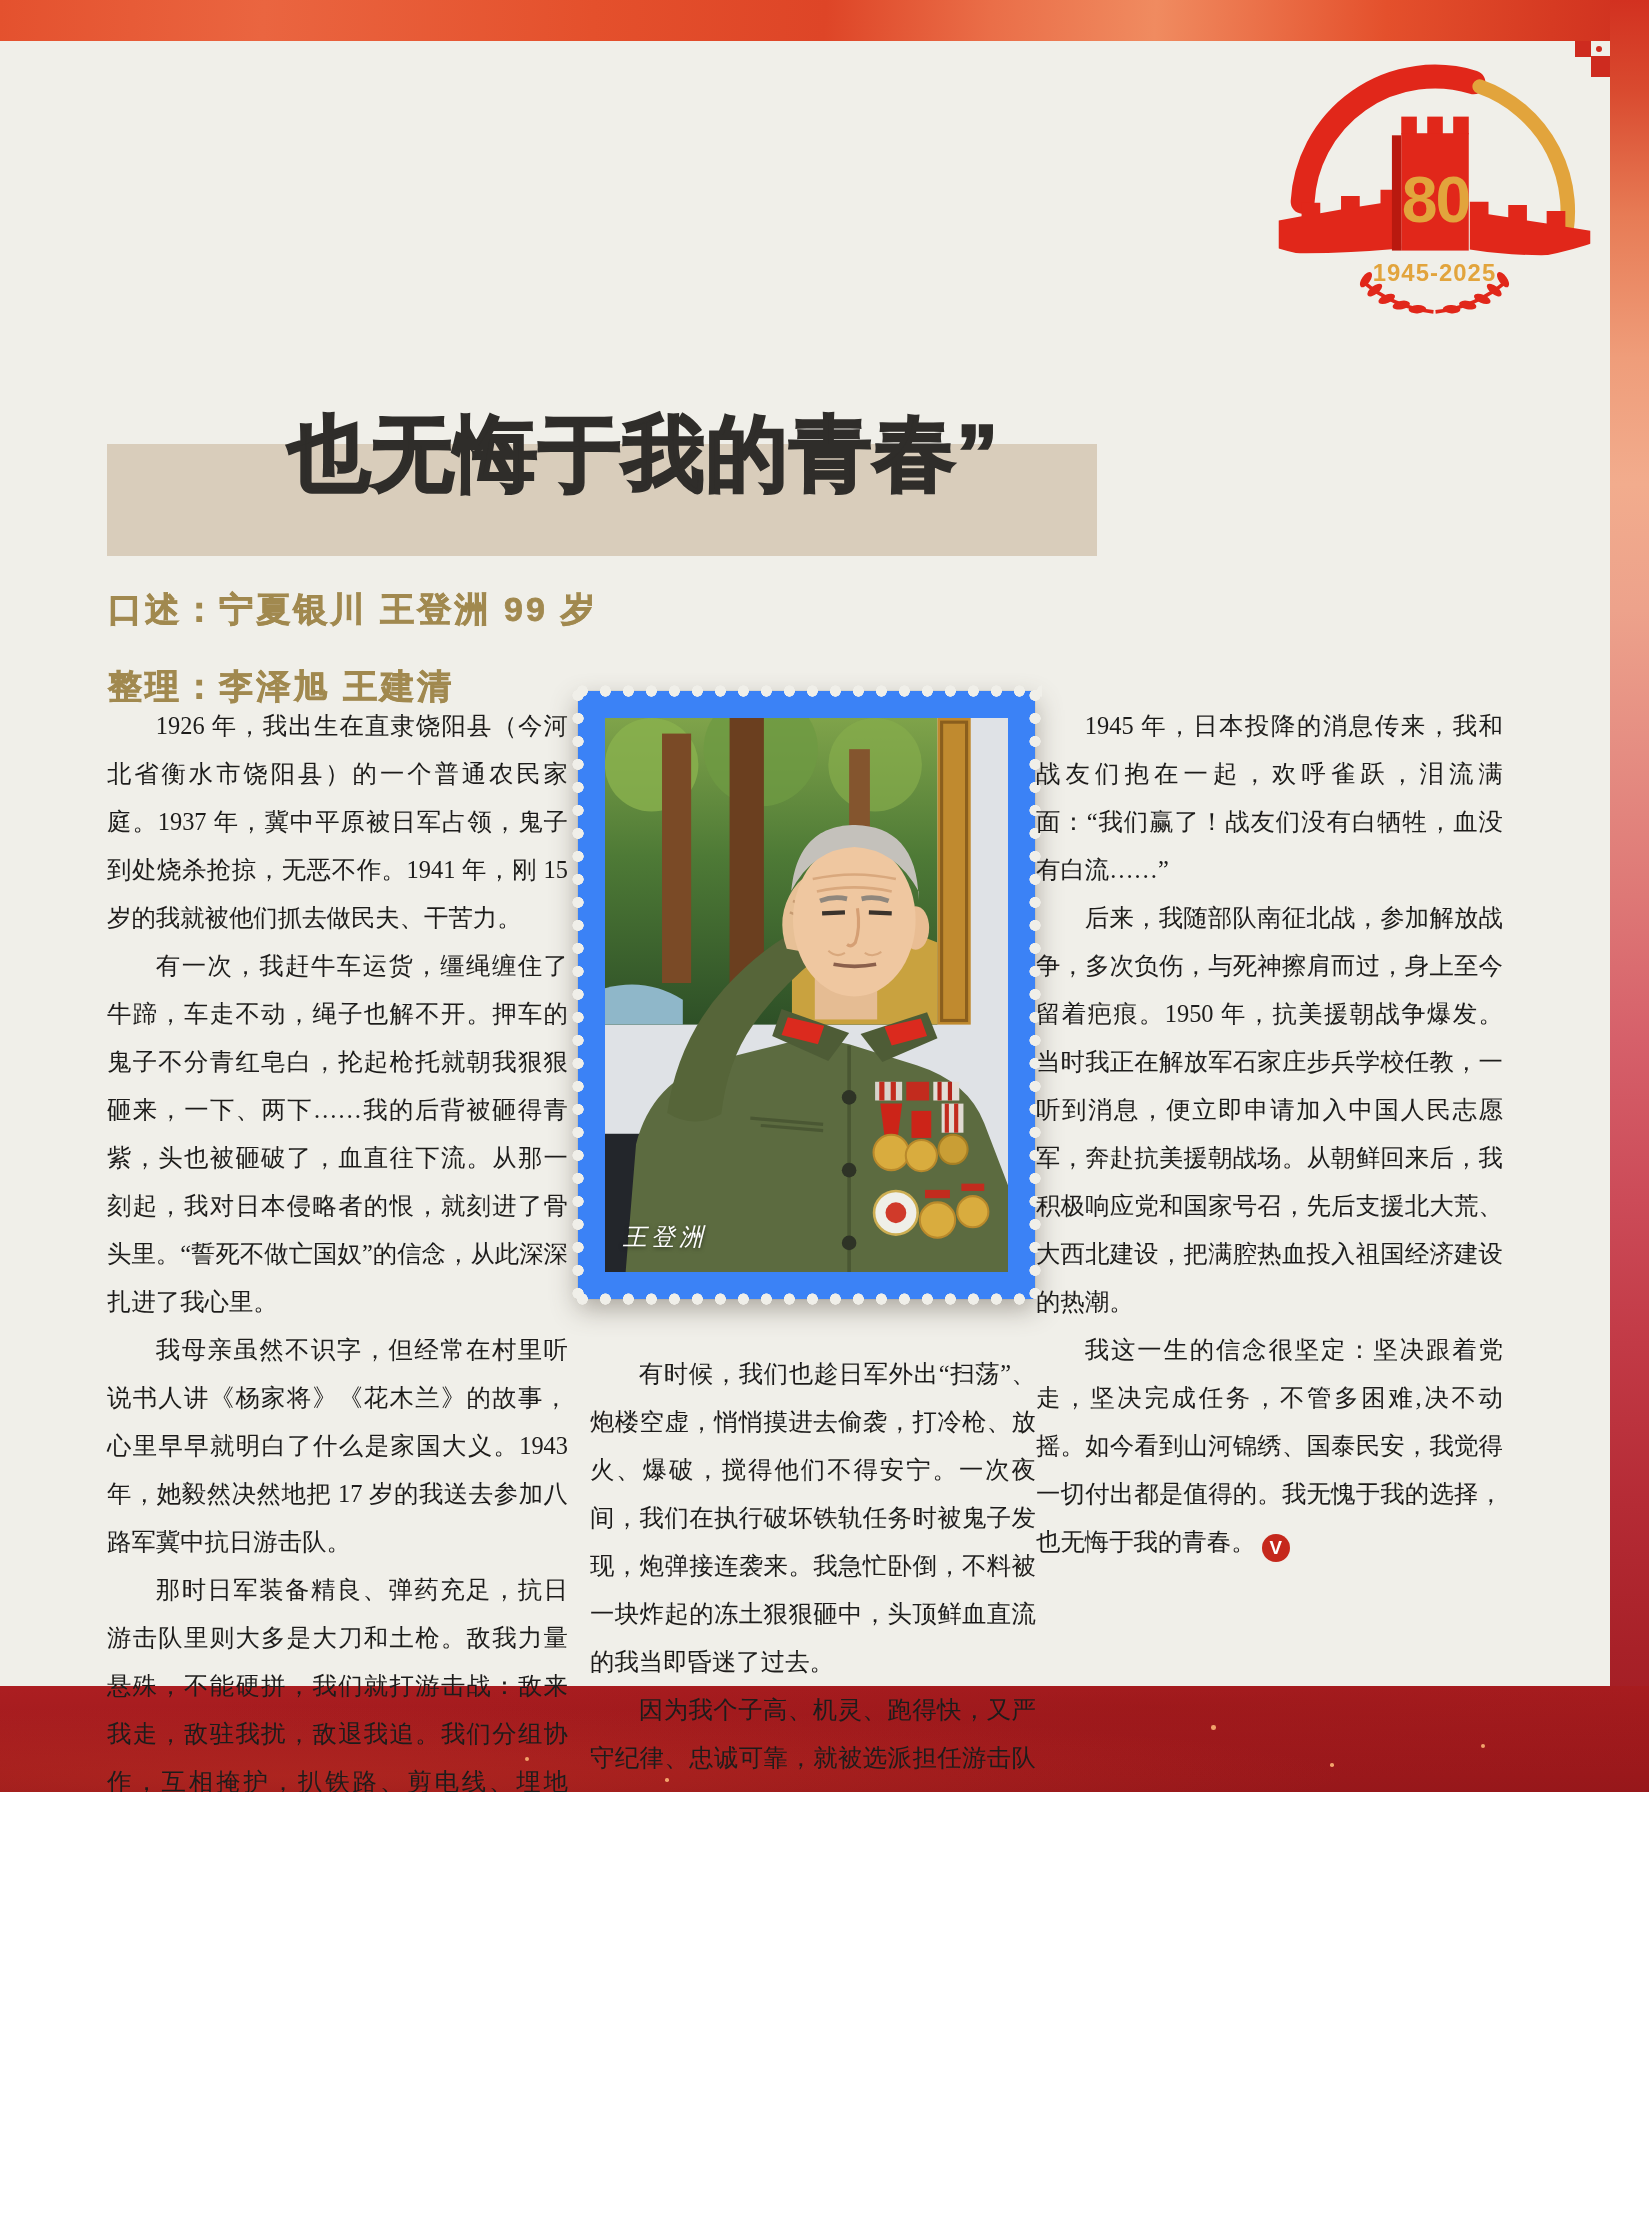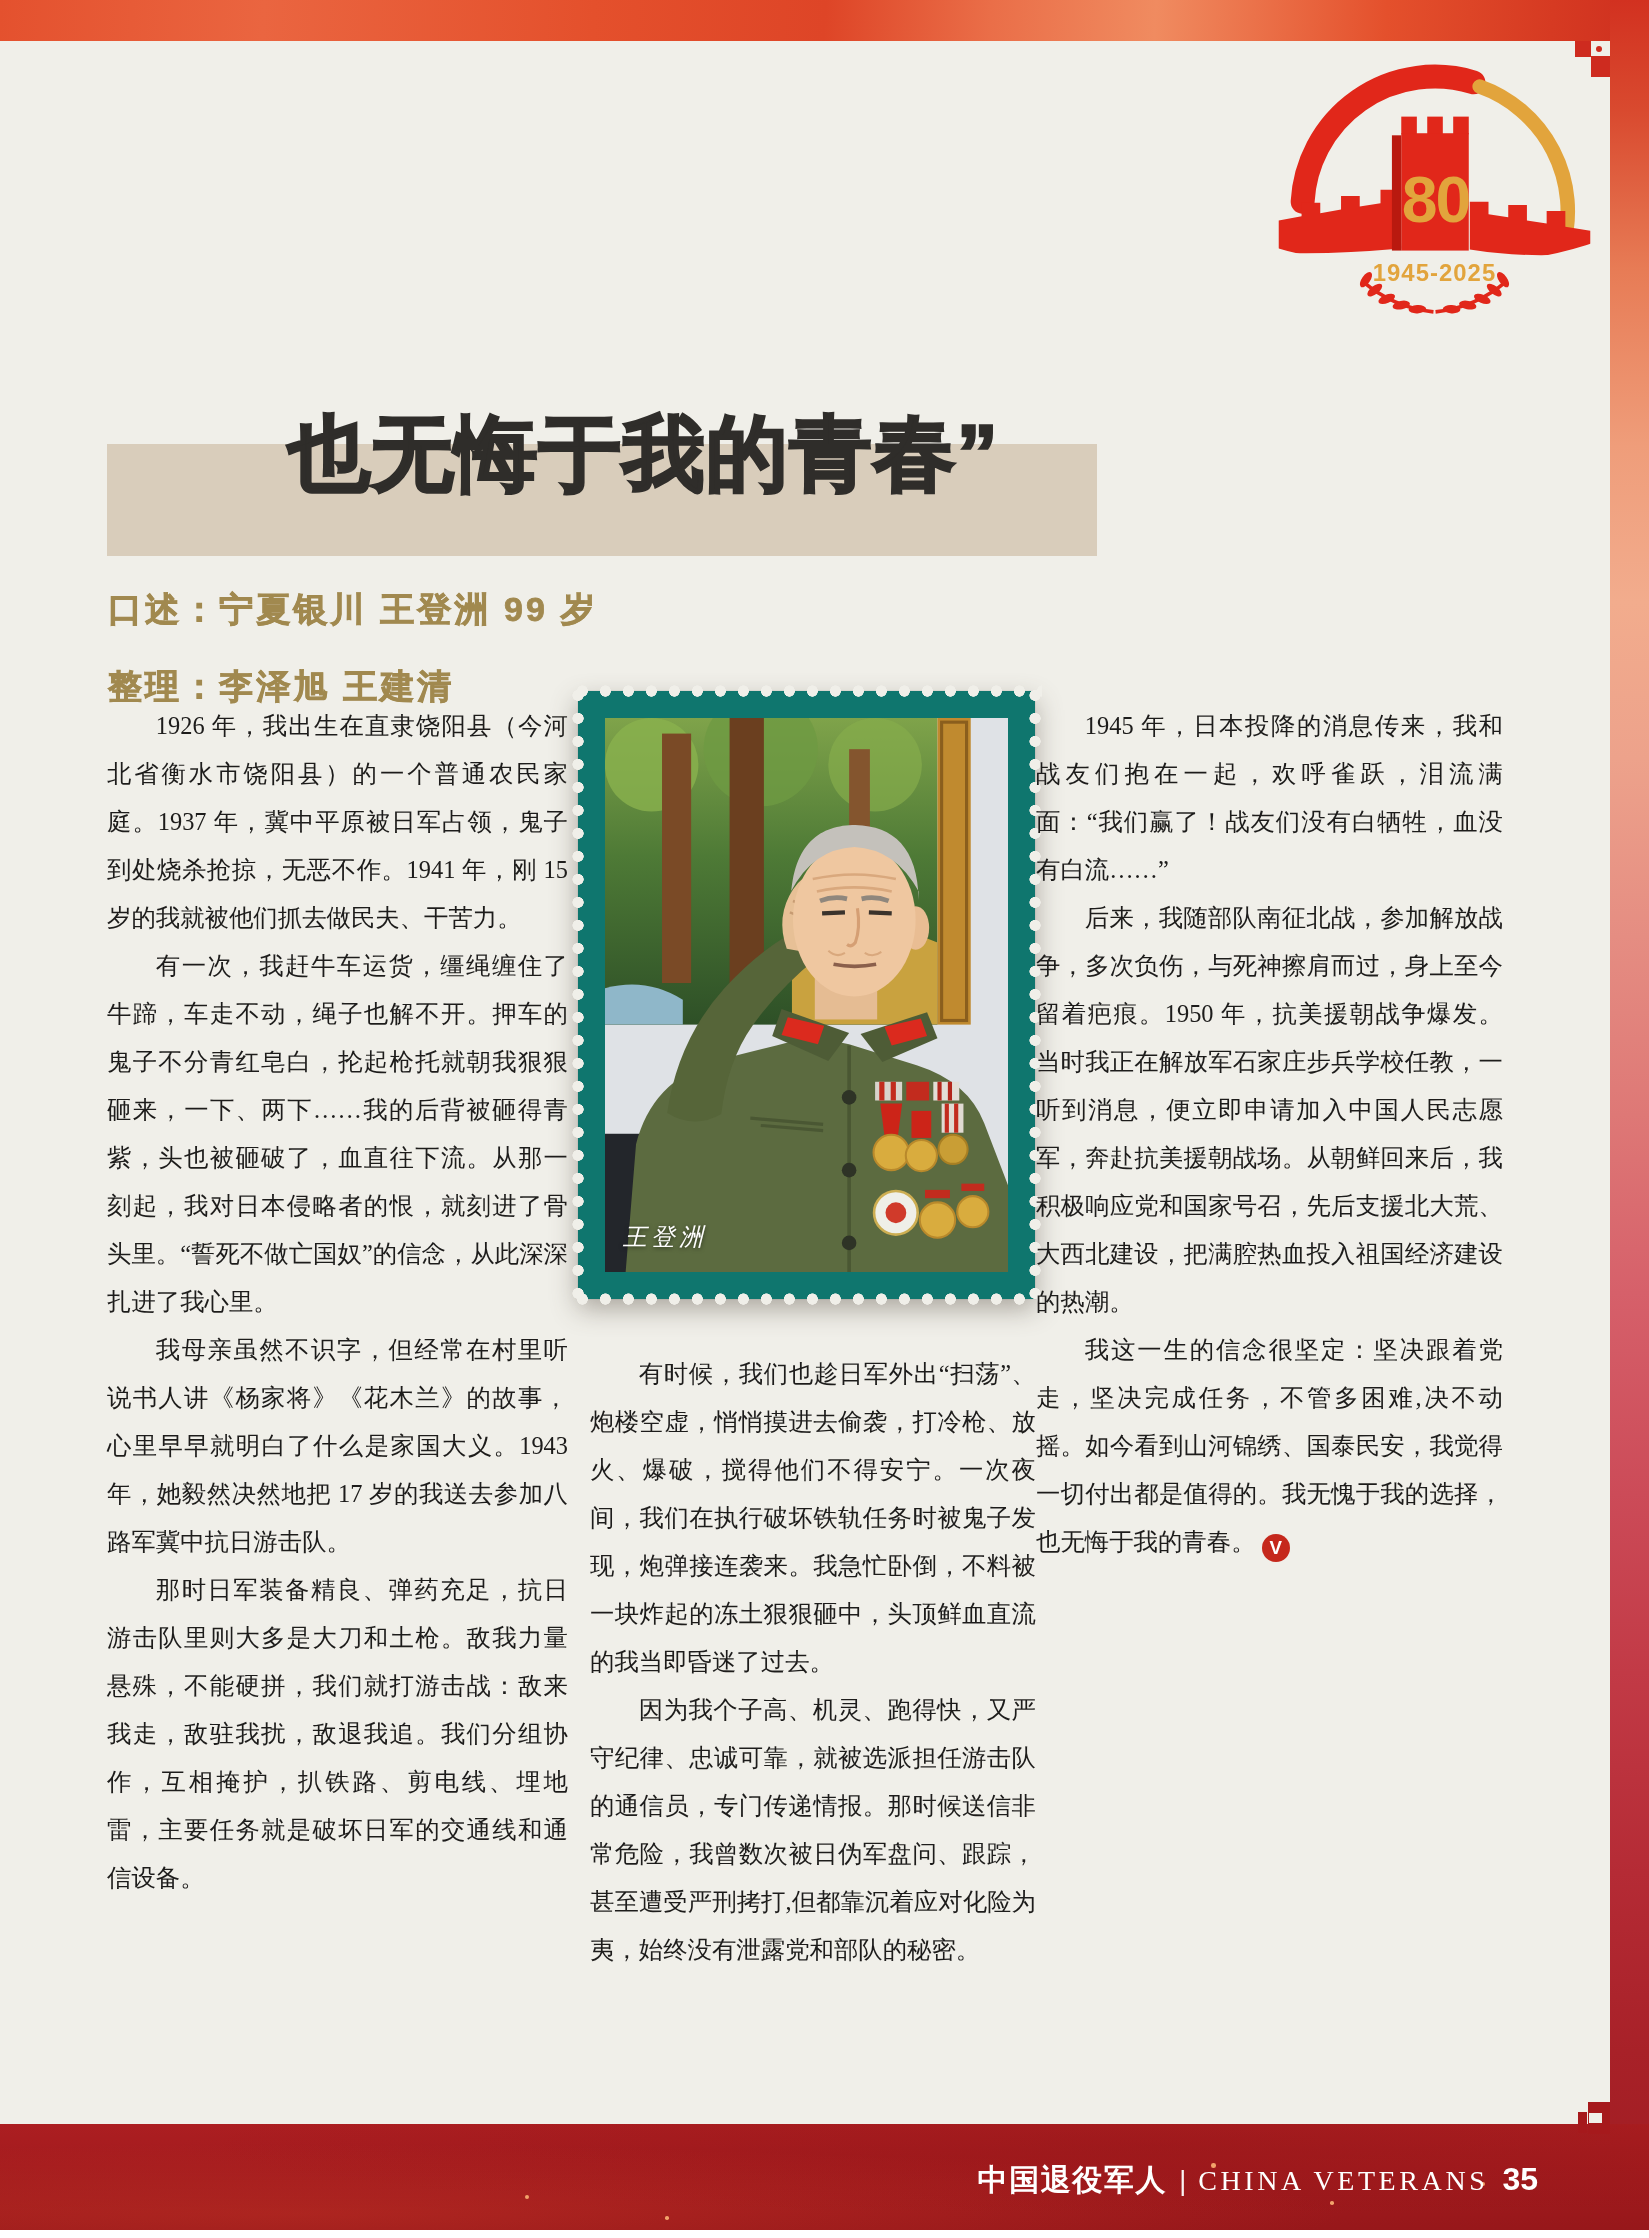--- a/index.html
+++ b/index.html
@@ -1,16 +1,16 @@
 <!DOCTYPE html>
 <html style="font-size:8.3px"><head>
 <meta charset="utf-8">
 <style>
   html,body{margin:0;padding:0;}
-  .page{position:relative;width:1650px;height:2230px;background:#F0EFE9;overflow:hidden;
+  .page{position:relative;width:1650px;height:1792px;background:#F0EFE9;overflow:hidden;
         font-family:"Liberation Sans",sans-serif;}
 
   
   .top-band{position:absolute;left:0;top:0;width:100%;height:41px;
     background:linear-gradient(93deg,#E4512E 0%,#EA6540 16%,#E4502C 36%,#DE4527 50%,
       #EA6E48 60%,#F08B60 70%,#E4502C 84%,#D63A22 94%,#CE2F1F 100%);}
   .right-band{position:absolute;top:0;right:0;width:40px;height:100%;
     background:linear-gradient(180deg,#D23120 0%,#D94A2F 5%,#E77B55 12%,#EF9D7A 20%,
       #F2AC8D 27%,#EDA28B 34%,#E58D82 42%,#DE7876 50%,#D6606A 58%,#CC4B58 67%,
       #C23A46 75%,#B52B35 84%,#A82128 92%,#9E1B20 100%);}
@@ -50,21 +50,21 @@
     line-height:48px;color:#1D1C1B;text-align:justify;}
   .bodycol p{margin:0;text-indent:2em;word-break:break-all;}
   .col1{left:107px;top:702px;width:461px;}
   .col2t{left:590px;top:1350px;width:446px;}
   .col3{left:1036px;top:702px;width:467px;}
   .endmark{display:inline-flex;width:28px;height:28px;border-radius:50%;background:#C5281C;
     color:#fff;align-items:center;justify-content:center;font-family:"Liberation Sans",sans-serif;
     font-weight:800;font-size:18.7px;margin-left:6.2px;vertical-align:-4.2px;text-indent:0;}
 
   
-  .stamp{position:absolute;left:578px;top:691px;width:457px;height:608px;background:#0f766e;
+  .stamp{position:absolute;left:578px;top:691px;width:457px;height:608px;background:#3b82f6;
     box-shadow:0 0 0 1px rgba(0,0,0,.04),0 10.4px 25px rgba(85,75,65,.45);}
   .perf{position:absolute;}
   .perf-h{left:-6.8px;right:-6.8px;height:13.5px;background-repeat:repeat-x;background-size:23px 13.5px;
     background-image:radial-gradient(circle at 11.4px 6.8px,#F0EFE9 0 5.2px,rgba(0,0,0,0) 5.7px);}
   .perf-v{top:-6.8px;bottom:-6.8px;width:13.5px;background-repeat:repeat-y;background-size:13.5px 23px;
     background-image:radial-gradient(circle at 6.8px 11.4px,#F0EFE9 0 5.2px,rgba(0,0,0,0) 5.7px);}
   .perf-top{top:-6.8px;} .perf-bottom{bottom:-6.8px;} .perf-left{left:-6.8px;} .perf-right{right:-6.8px;}
   .photo-inner{position:absolute;left:27px;top:27px;right:27px;bottom:27px;overflow:hidden;background:#41522F;}
   .photo-inner svg{display:block;width:100%;height:100%;}
   .watermark{position:absolute;left:17.7px;bottom:18.7px;color:#fff;font-family:"Liberation Serif",serif;

